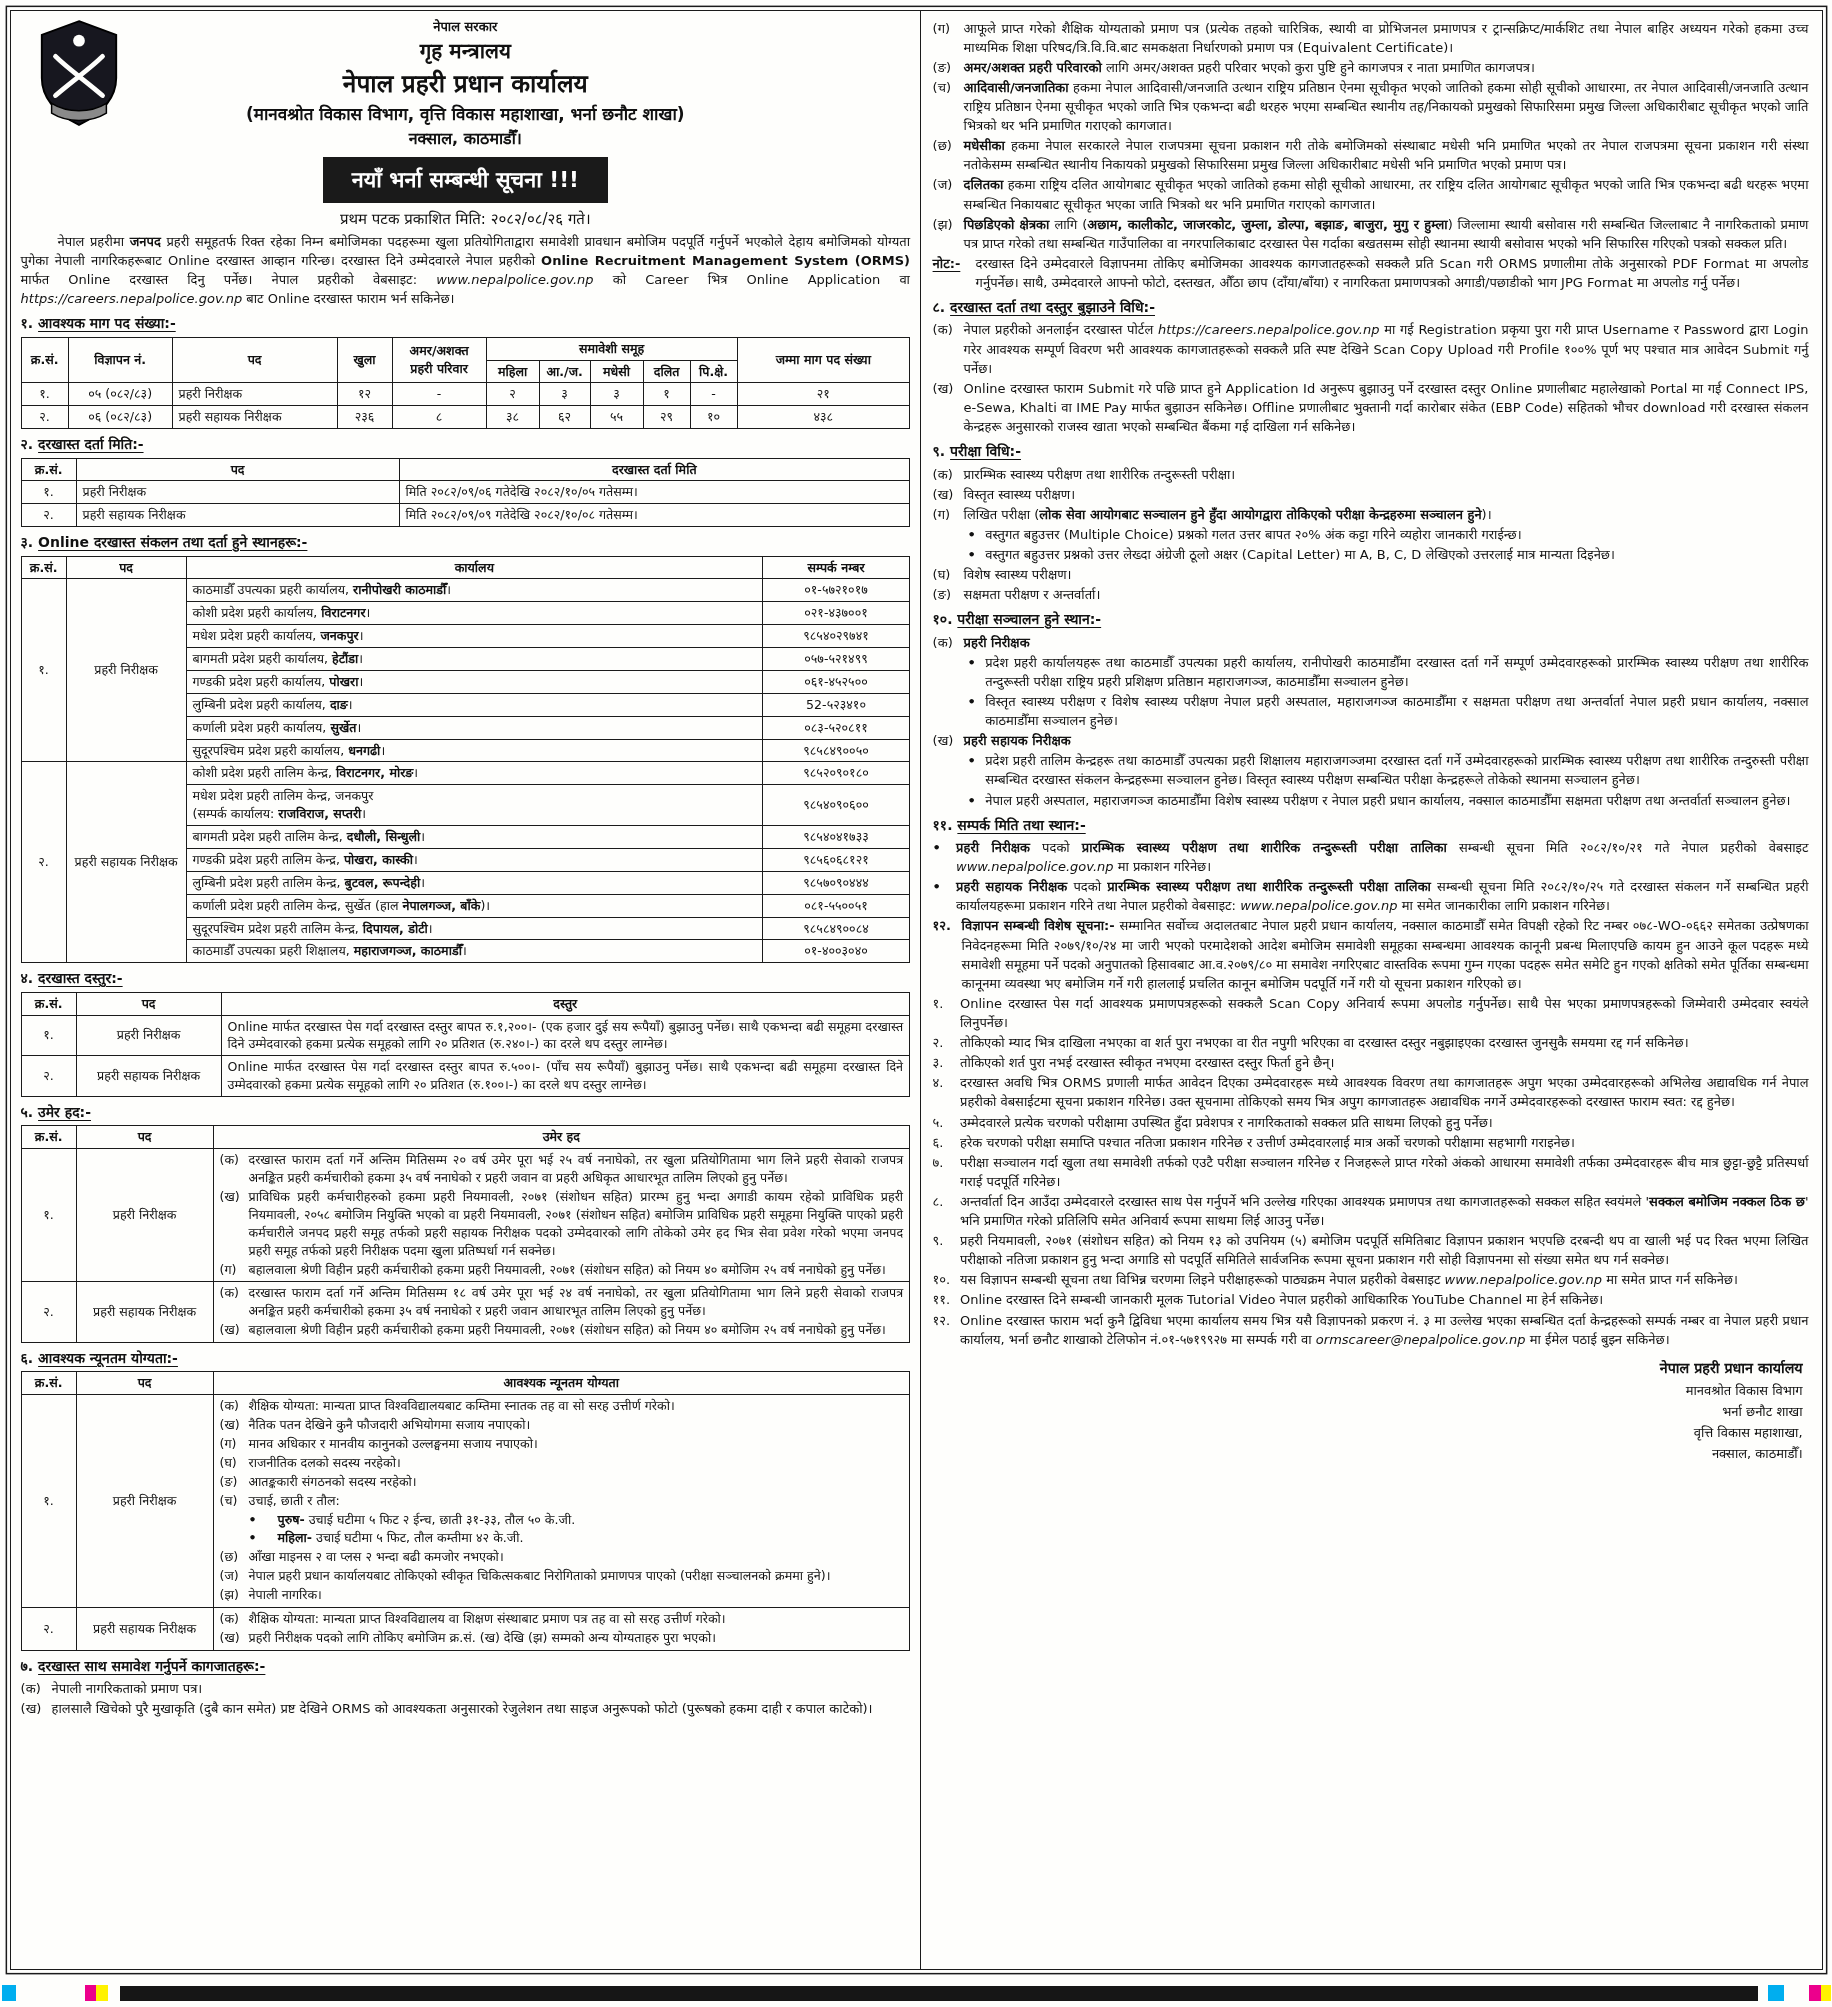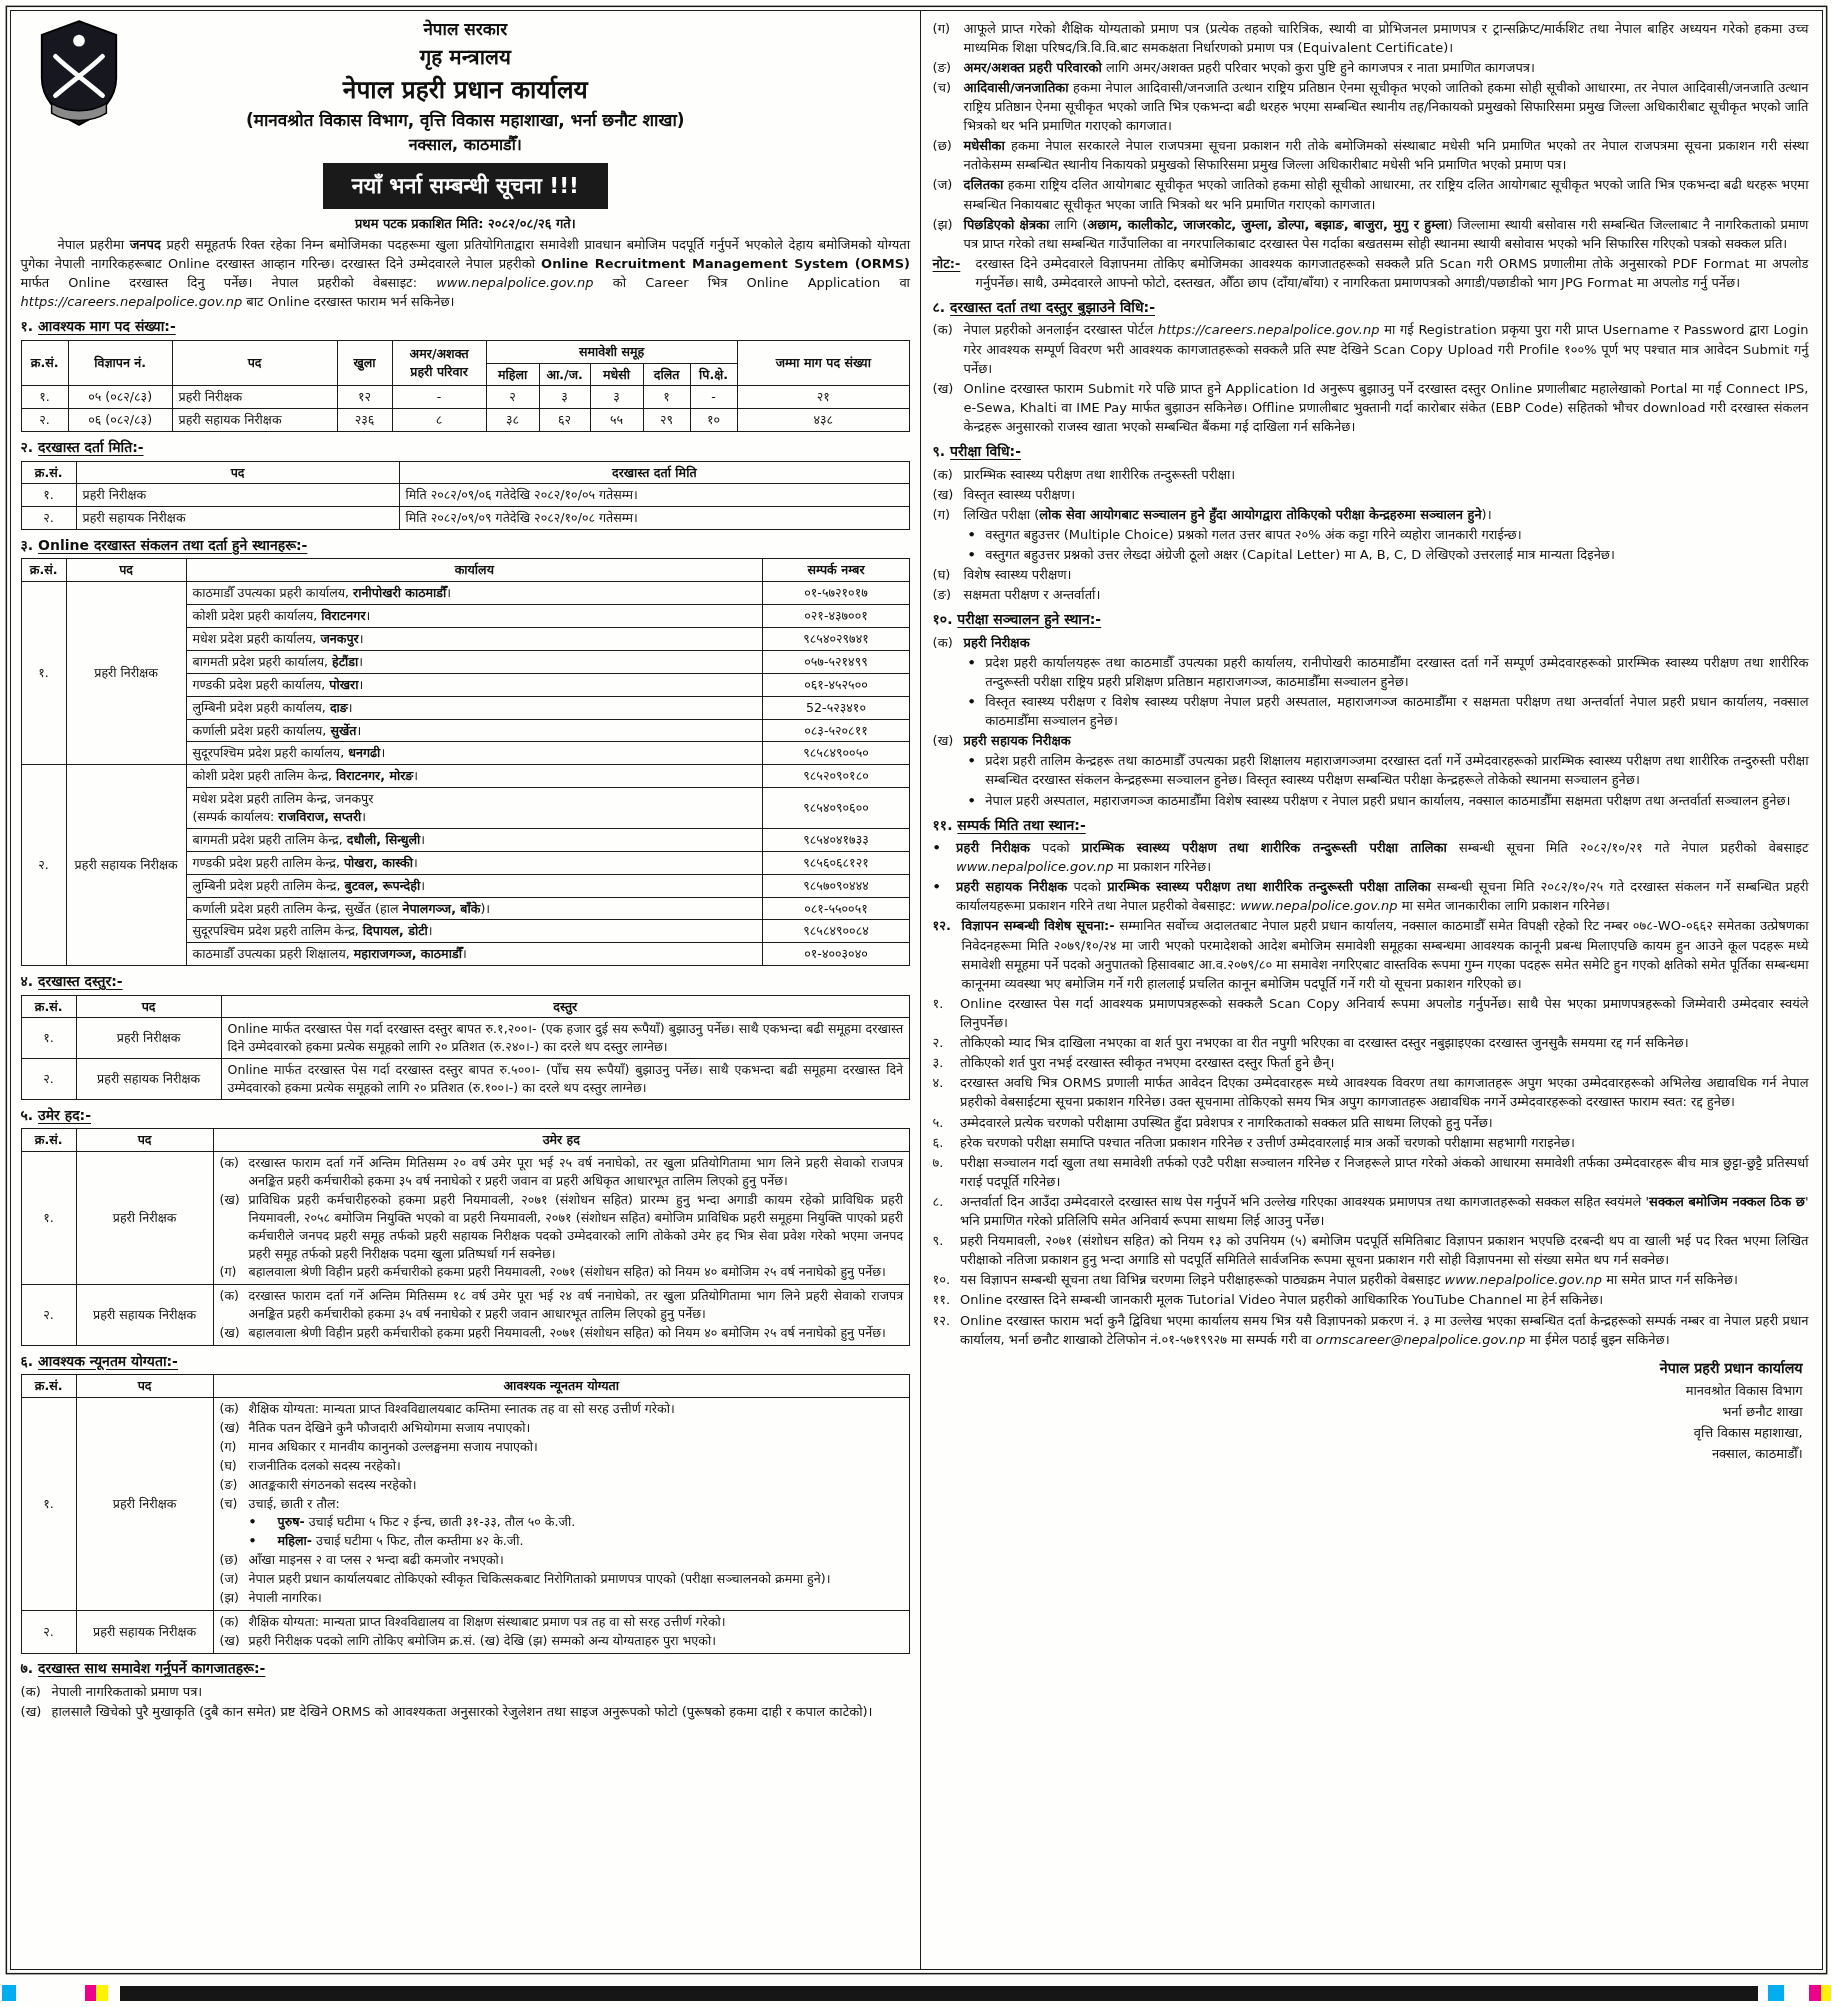--- a/index.html
+++ b/index.html
@@ -5,27 +5,27 @@
   html,body{margin:0;padding:0;background:#e9e9e6;}
   body{width:1833px;height:2007px;position:relative;font-family:"DejaVu Sans","Liberation Sans",sans-serif;color:#111;overflow:hidden;}
   .sheet{position:absolute;inset:0;background:#fefefc;}
   .frame{position:absolute;left:9.8px;top:9.8px;right:9.8px;bottom:37px;border:1.6px solid #1b1b1b;box-shadow:0 0 0 2.9px #fefefc,0 0 0 4.4px #1b1b1b;display:flex;}
   .col{box-sizing:border-box;overflow:hidden;font-size:13px;line-height:1.47;}
   .col-left{width:910px;border-right:1.6px solid #1b1b1b;padding:3.9px 9.8px 0 9.8px;}
   .col-right{flex:1;padding:7.8px 13.7px 0 11.8px;}
   
   .doc-header{text-align:center;position:relative;padding-top:2px;}
   .hl{margin:0;}
-  .h-gov{font-size:17px;font-weight:700;}
+  .h-gov{font-size:13px;font-weight:700;}
   .h-min{font-size:20.6px;font-weight:700;}
   .h-off{font-size:24.5px;font-weight:700;}
   .h-dept{font-size:17px;font-weight:700;}
   .h-addr{font-size:16px;font-weight:700;}
   .banner{display:inline-block;background:#1a1a1a;color:#fff;font-size:21.6px;font-weight:700;padding:6.9px 29px;margin:6.9px auto 4.9px;}
-  .published{font-size:13px;font-weight:700;margin:0 0 2px;text-align:center;}
+  .published{font-size:15px;font-weight:400;margin:0 0 2px;text-align:center;}
   .logo{position:absolute;left:13.7px;top:2px;}
   
   .intro{text-align:justify;margin:2px 0 3.9px;text-indent:37px;}
   .sec-h{font-weight:700;font-size:14px;margin:4.9px 0 2.9px;}
   .sec-h .u{text-decoration:underline;text-underline-offset:2.9px;}
   
   table{width:100%;border-collapse:collapse;table-layout:fixed;font-size:12.6px;line-height:1.42;}
   td,th{border:1px solid #1b1b1b;padding:2px 5.9px;vertical-align:middle;word-wrap:break-word;}
   th{text-align:center;font-weight:700;}
   .ctr{text-align:center;}

